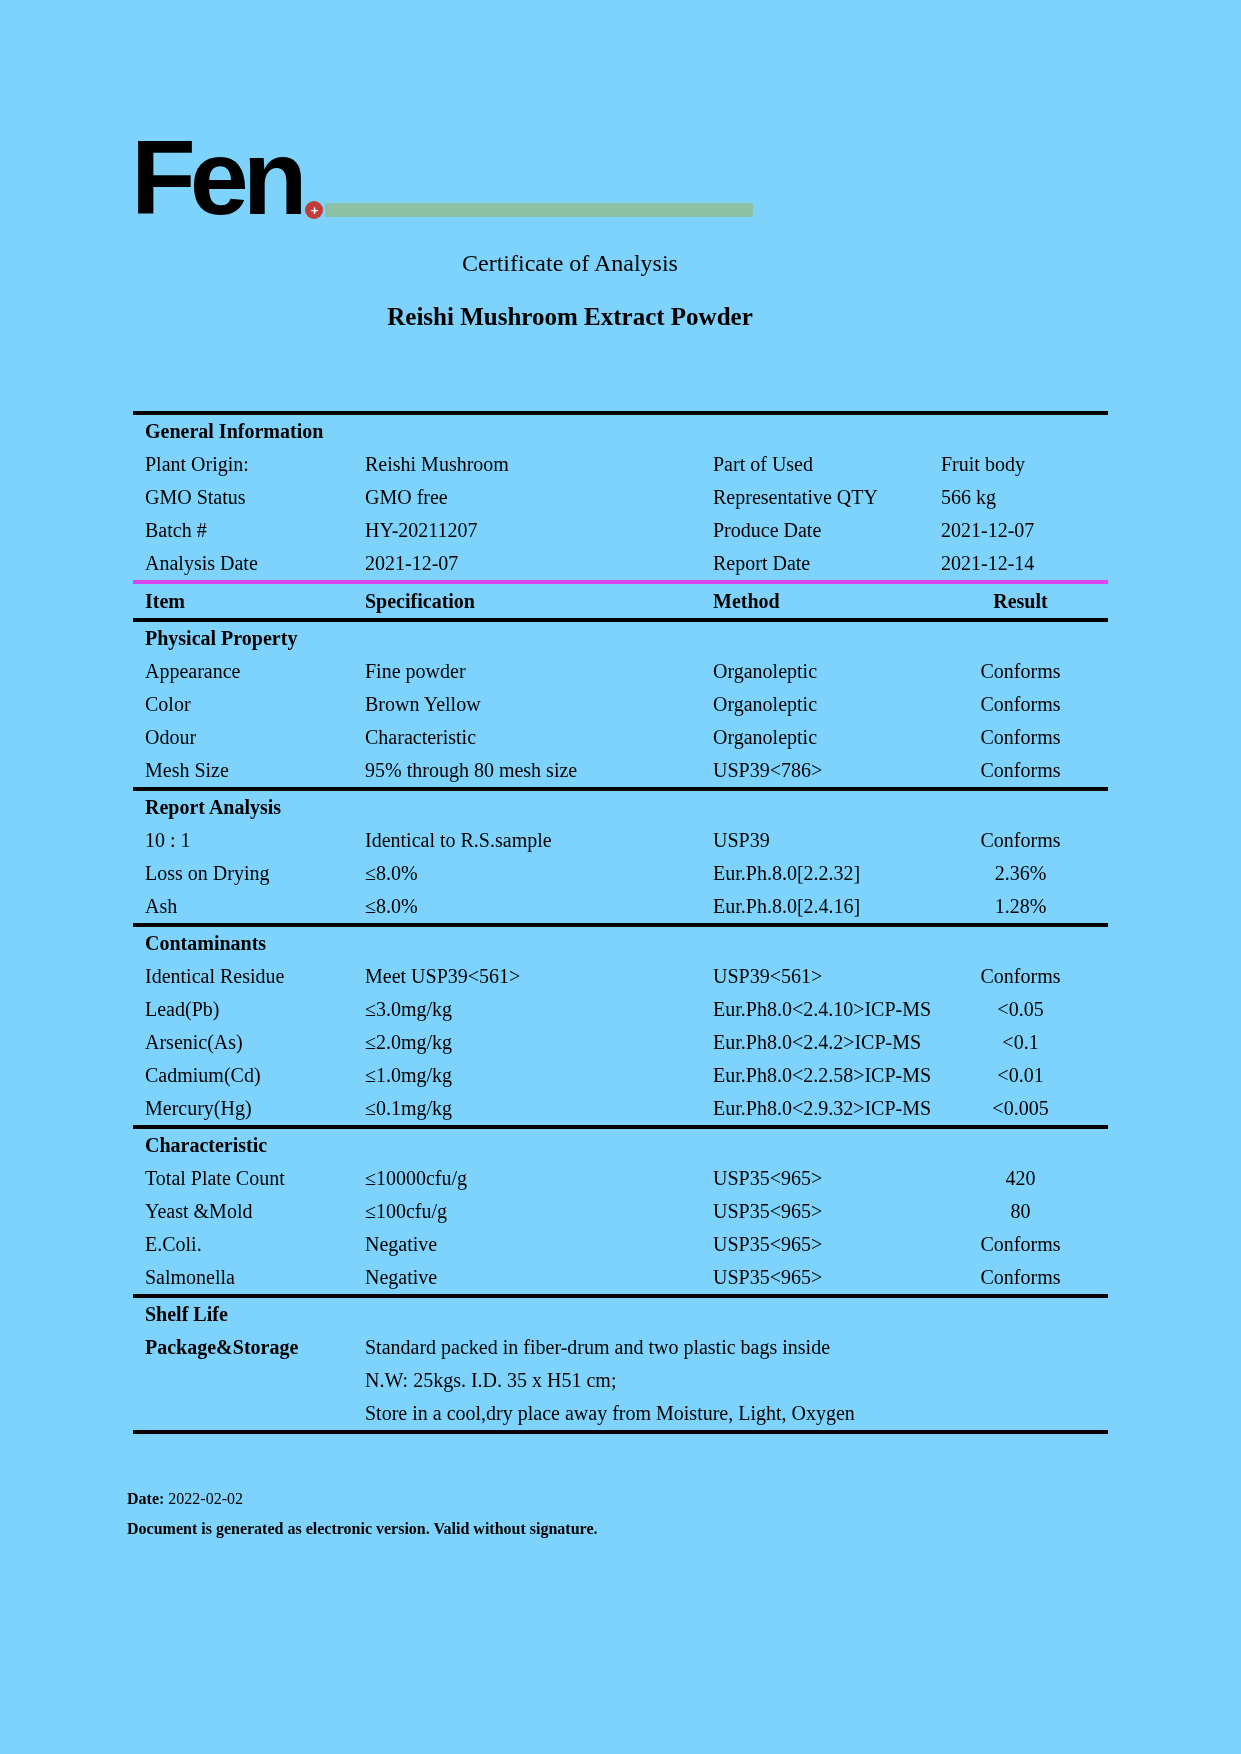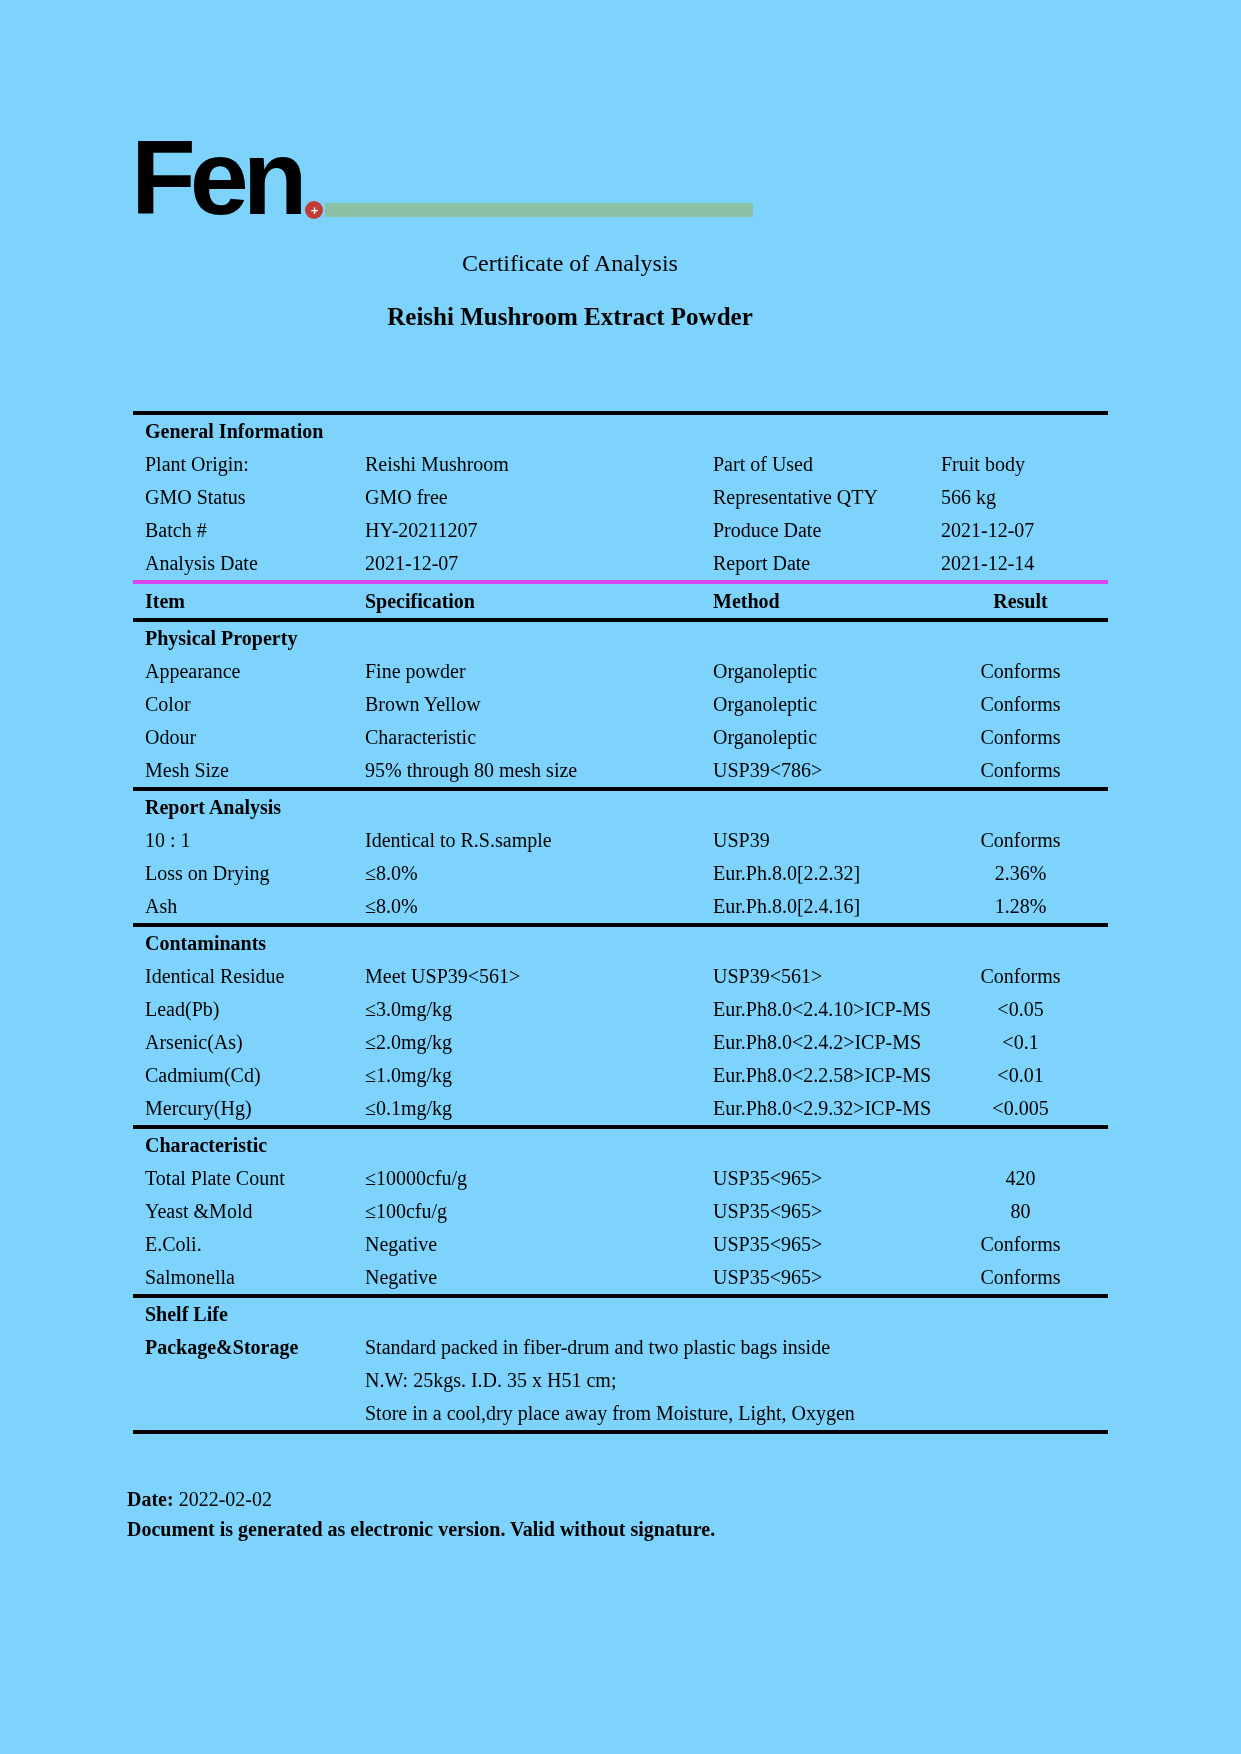--- a/index.html
+++ b/index.html
@@ -71,21 +71,21 @@
   }
   .coa-header .cell { font-weight:bold; line-height:34px; }
   .coa-header .c3 { text-align:center; }
   .gi-rows .c3 { padding-left:8px; }
   .sec { border-top:4px solid #000; }
   .sec.first { border-top:none; }
   .sec .c3 { text-align:center; }
   .storage { border-top:4px solid #000; }
   .storage .c0 { font-weight:bold; }
   
-  .footer { margin:50px 0 0 127px; font-size:20px; }
+  .footer { margin:50px 0 0 127px; font-size:16px; }
   .footer .date-line { line-height:30px; }
   .footer .date-label { font-weight:bold; }
   .footer .note { font-weight:bold; line-height:30px; }
 </style>
 </head>
 <body>
 
 <div class="page">
 
   <div class="logo-row">

